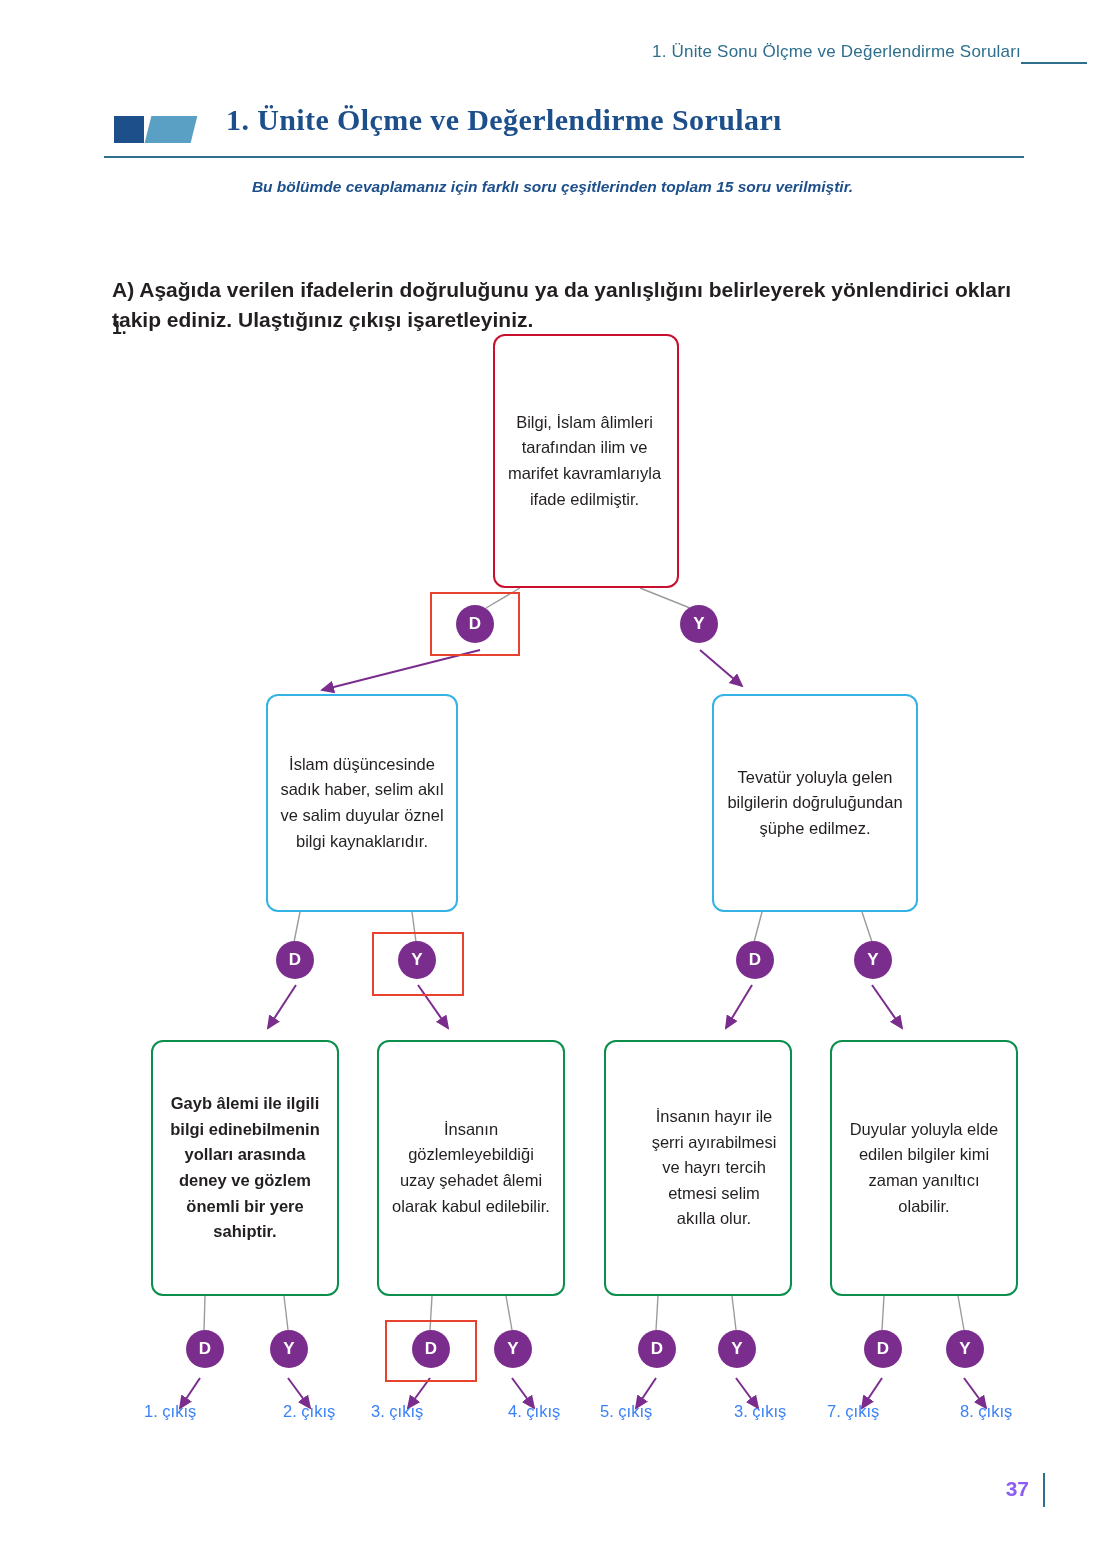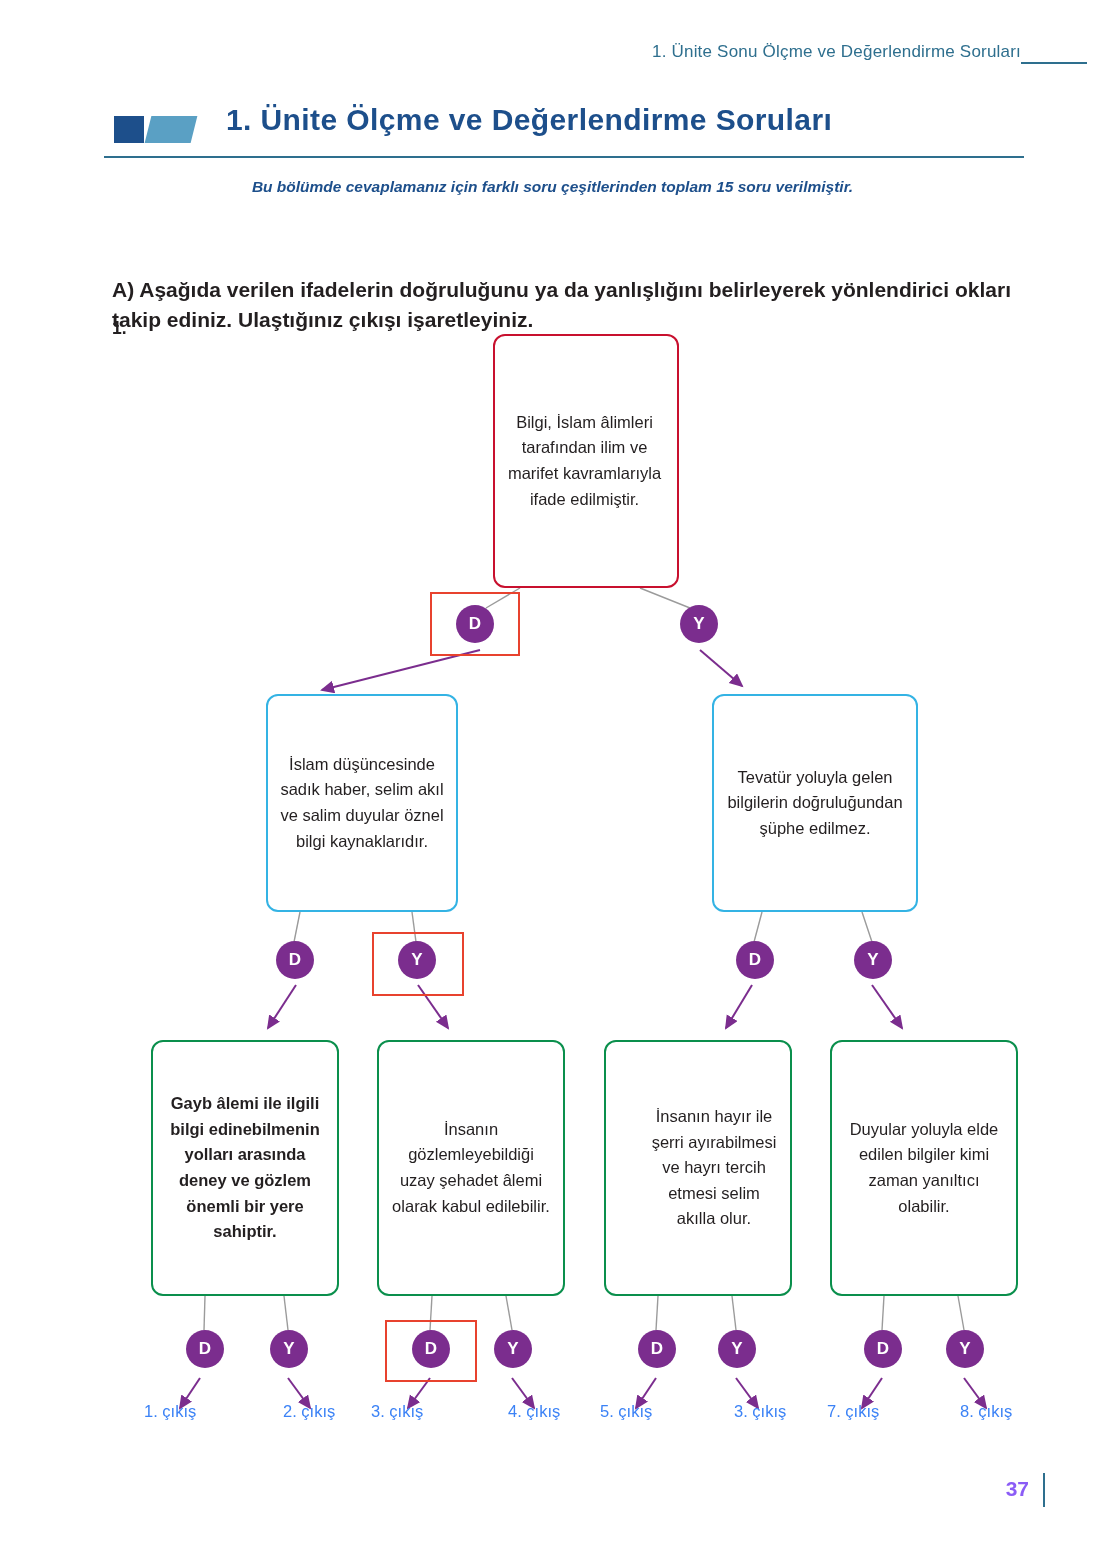--- a/index.html
+++ b/index.html
@@ -59,20 +59,21 @@
     transform: skewX(-14deg);
   }
   .title-text {
     position: absolute;
     left: 122px;
     top: 0px;
     font-size: 30px;
     font-weight: bold;
     color: #1d4f8b;
     letter-spacing: .4px;
+    font-family: Liberation Serif, serif;
   }
   .title-rule {
     position: absolute;
     left: 0px;
     top: 53px;
     width: 920px;
     height: 2px;
     background: #2e6f8e;
   }
 

